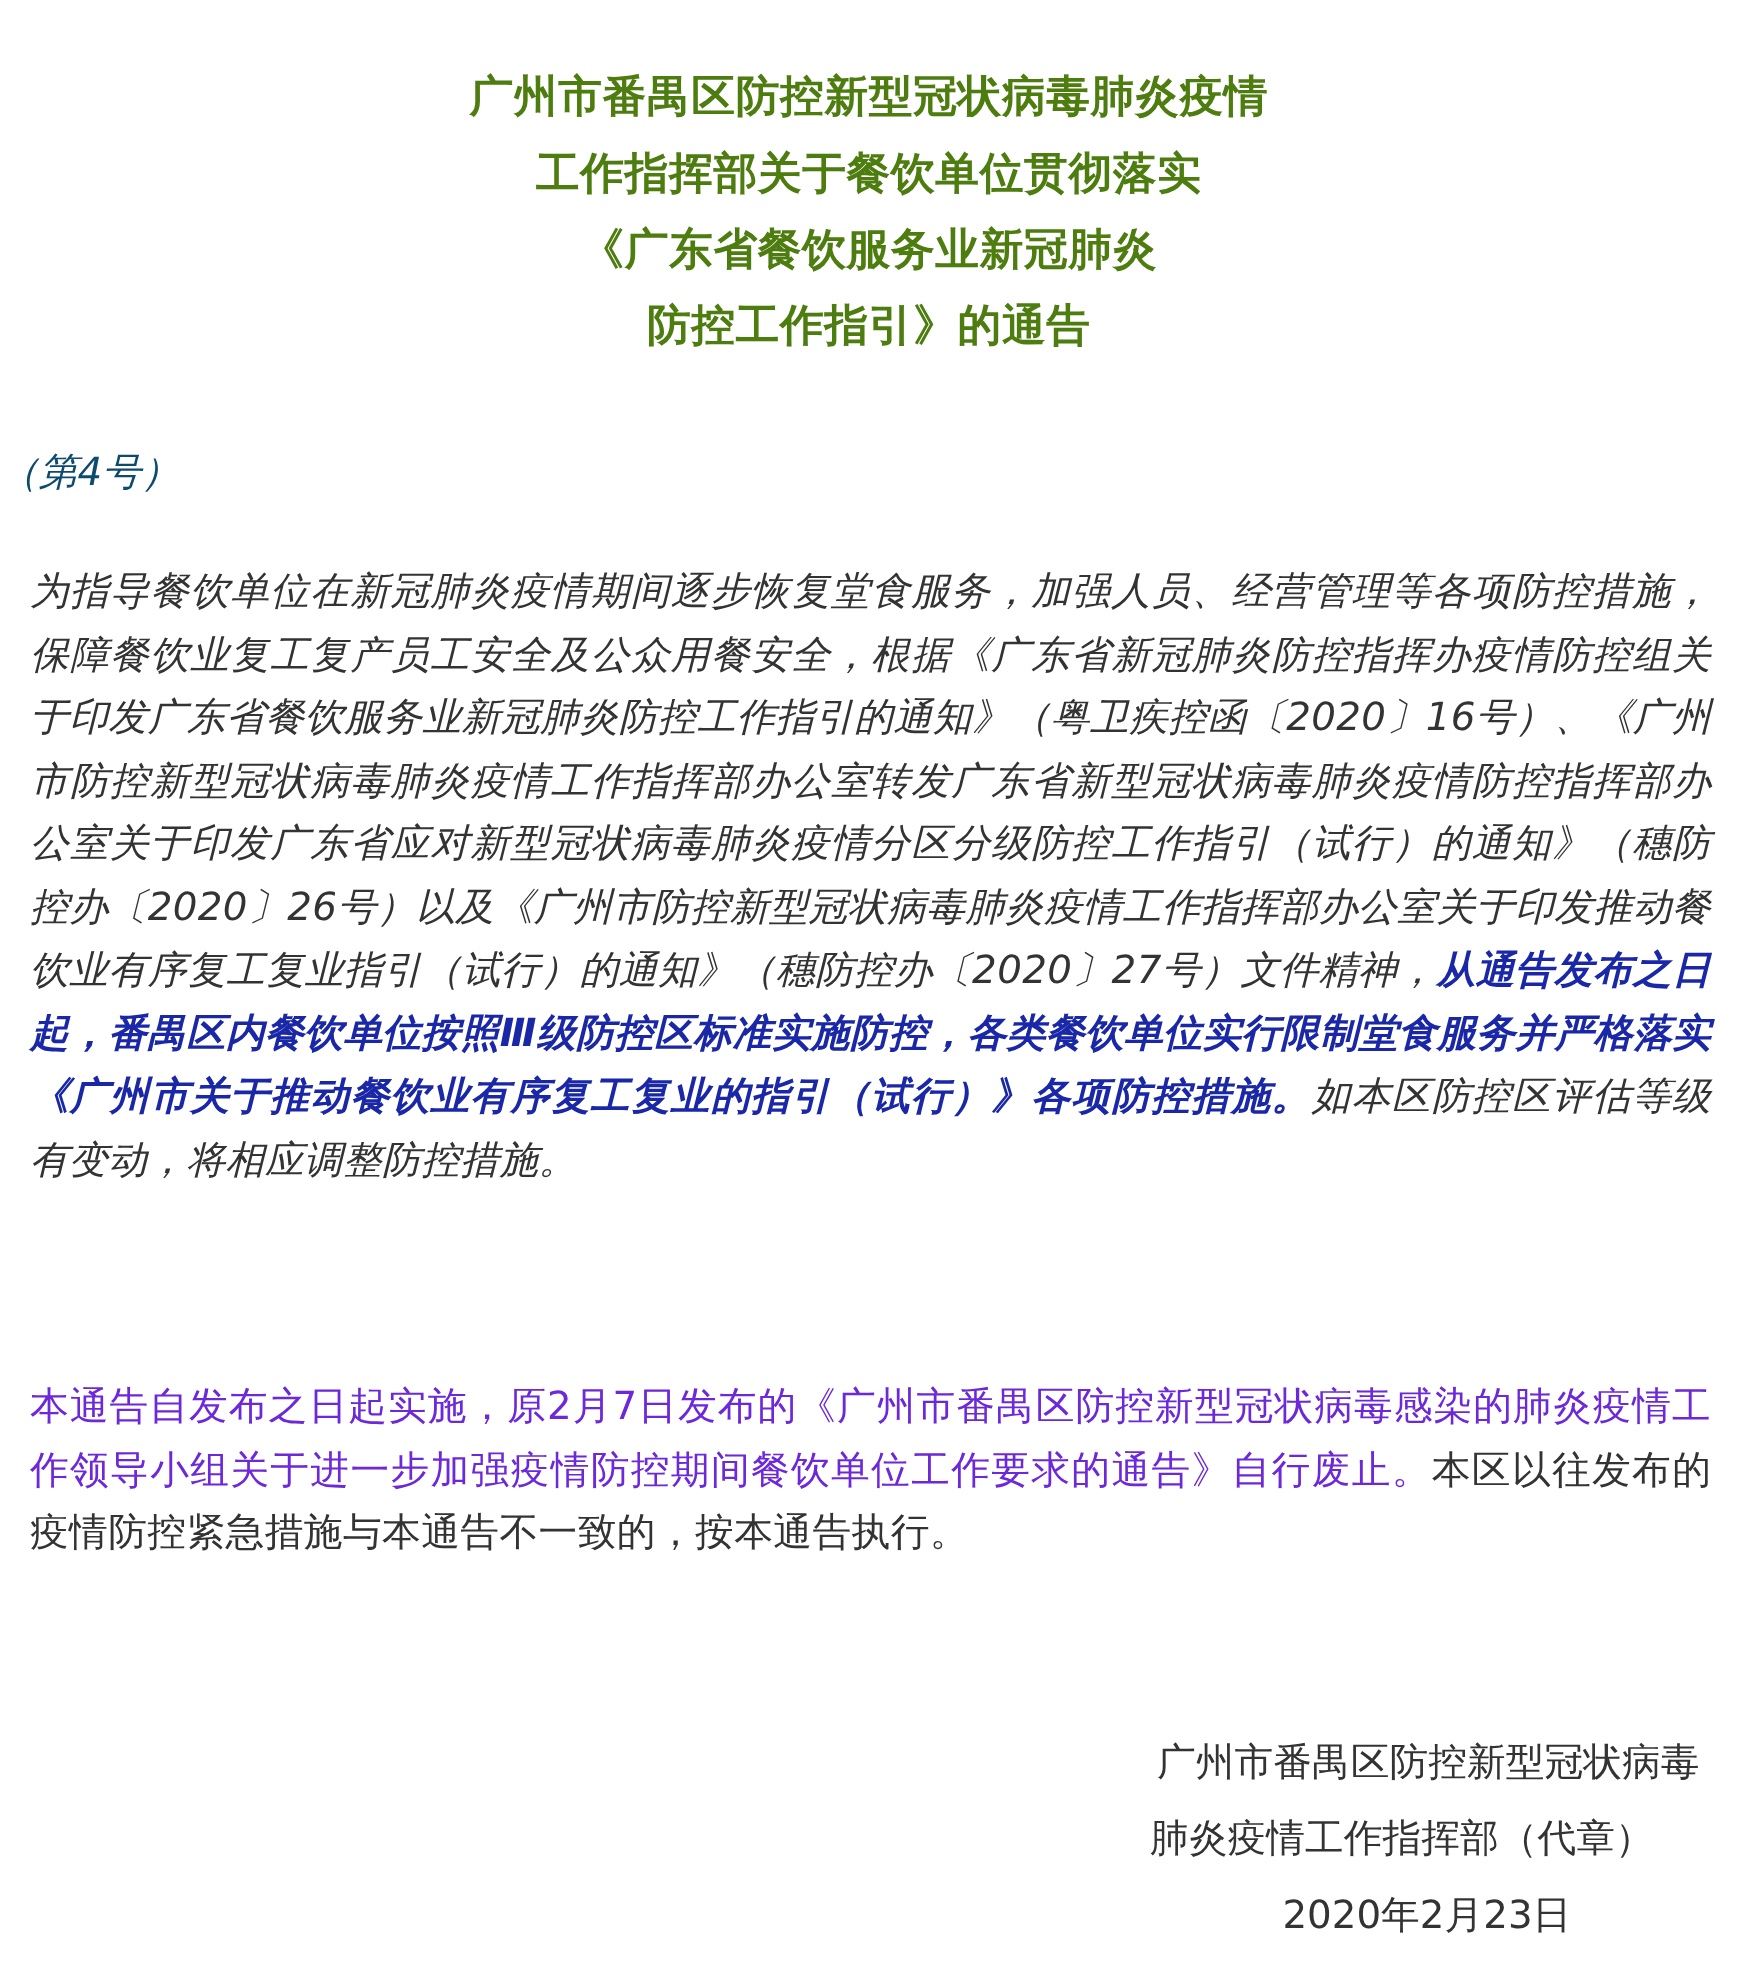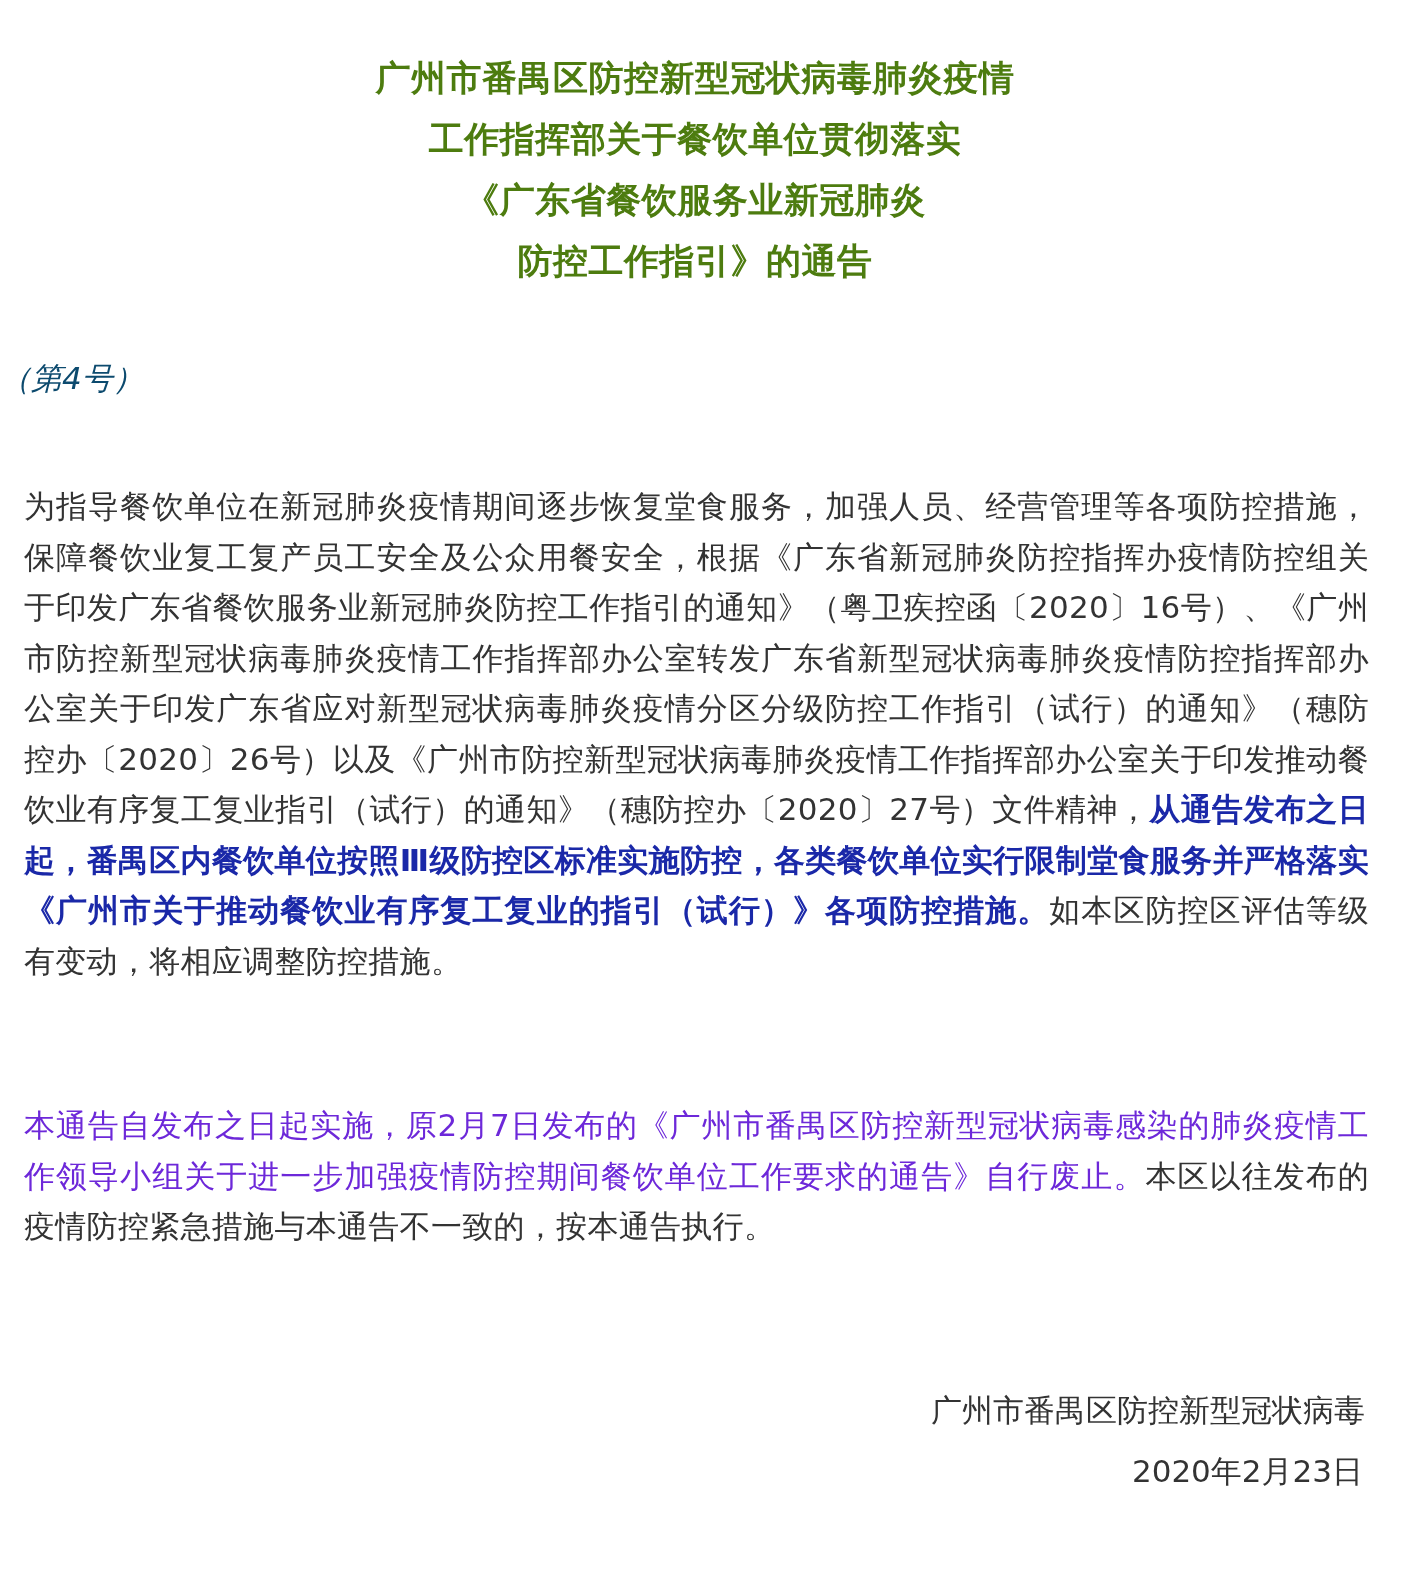--- a/index.html
+++ b/index.html
@@ -45,34 +45,34 @@
     .para {
       position: absolute;
       left: 24px;
       width: 1345px;
       font-size: 31px;
       line-height: 50.5px;
       color: #333333;
       text-align: justify;
       letter-spacing: 0.3px;
     }
-    .para1 { top: 481px; }
+    .para1 { top: 448px; font-style: italic; }
     .para2 { top: 1100px; }
     .hl-bold {
       color: #1a28a8;
       font-weight: bold;
     }
     .hl-blue {
       color: #6d28d9;
     }
     .signature {
       position: absolute;
       right: 42px;
       top: 1380px;
-      text-align: right;
+      text-align: center;
       font-size: 31px;
       line-height: 61px;
       color: #333333;
       margin-left: 24px;
     }
     .sig-line { white-space: nowrap; }
     .sig-line.org2 { padding-right: 42px; }
     .sig-line.date { padding-right: 2px; }
   </style>
 </head>
@@ -86,14 +86,15 @@
 </div>
 
 <div class="doc-number">（第4号）</div>
 
 <div class="para para1"><span>为指导餐饮单位在新冠肺炎疫情期间逐步恢复堂食服务，加强人员、经营管理等各项防控措施，保障餐饮业复工复产员工安全及公众用餐安全，根据《广东省新冠肺炎防控指挥办疫情防控组关于印发广东省餐饮服务业新冠肺炎防控工作指引的通知》（粤卫疾控函〔2020〕16号）、《广州市防控新型冠状病毒肺炎疫情工作指挥部办公室转发广东省新型冠状病毒肺炎疫情防控指挥部办公室关于印发广东省应对新型冠状病毒肺炎疫情分区分级防控工作指引（试行）的通知》（穗防控办〔2020〕26号）以及《广州市防控新型冠状病毒肺炎疫情工作指挥部办公室关于印发推动餐饮业有序复工复业指引（试行）的通知》（穗防控办〔2020〕27号）文件精神，</span><span class="hl-bold">从通告发布之日起，番禺区内餐饮单位按照Ⅲ级防控区标准实施防控，各类餐饮单位实行限制堂食服务并严格落实《广州市关于推动餐饮业有序复工复业的指引（试行）》各项防控措施。</span><span>如本区防控区评估等级有变动，将相应调整防控措施。</span></div>
 
 <div class="para para2"><span class="hl-blue">本通告自发布之日起实施，原2月7日发布的《广州市番禺区防控新型冠状病毒感染的肺炎疫情工作领导小组关于进一步加强疫情防控期间餐饮单位工作要求的通告》自行废止。</span><span>本区以往发布的疫情防控紧急措施与本通告不一致的，按本通告执行。</span></div>
 
 <div class="signature">
   <div class="sig-line org1">广州市番禺区防控新型冠状病毒</div>
+  <div class="sig-line org2">肺炎疫情工作指挥部（代章）</div>
   <div class="sig-line date">2020年2月23日</div>
 </div>
 
 </body></html>

